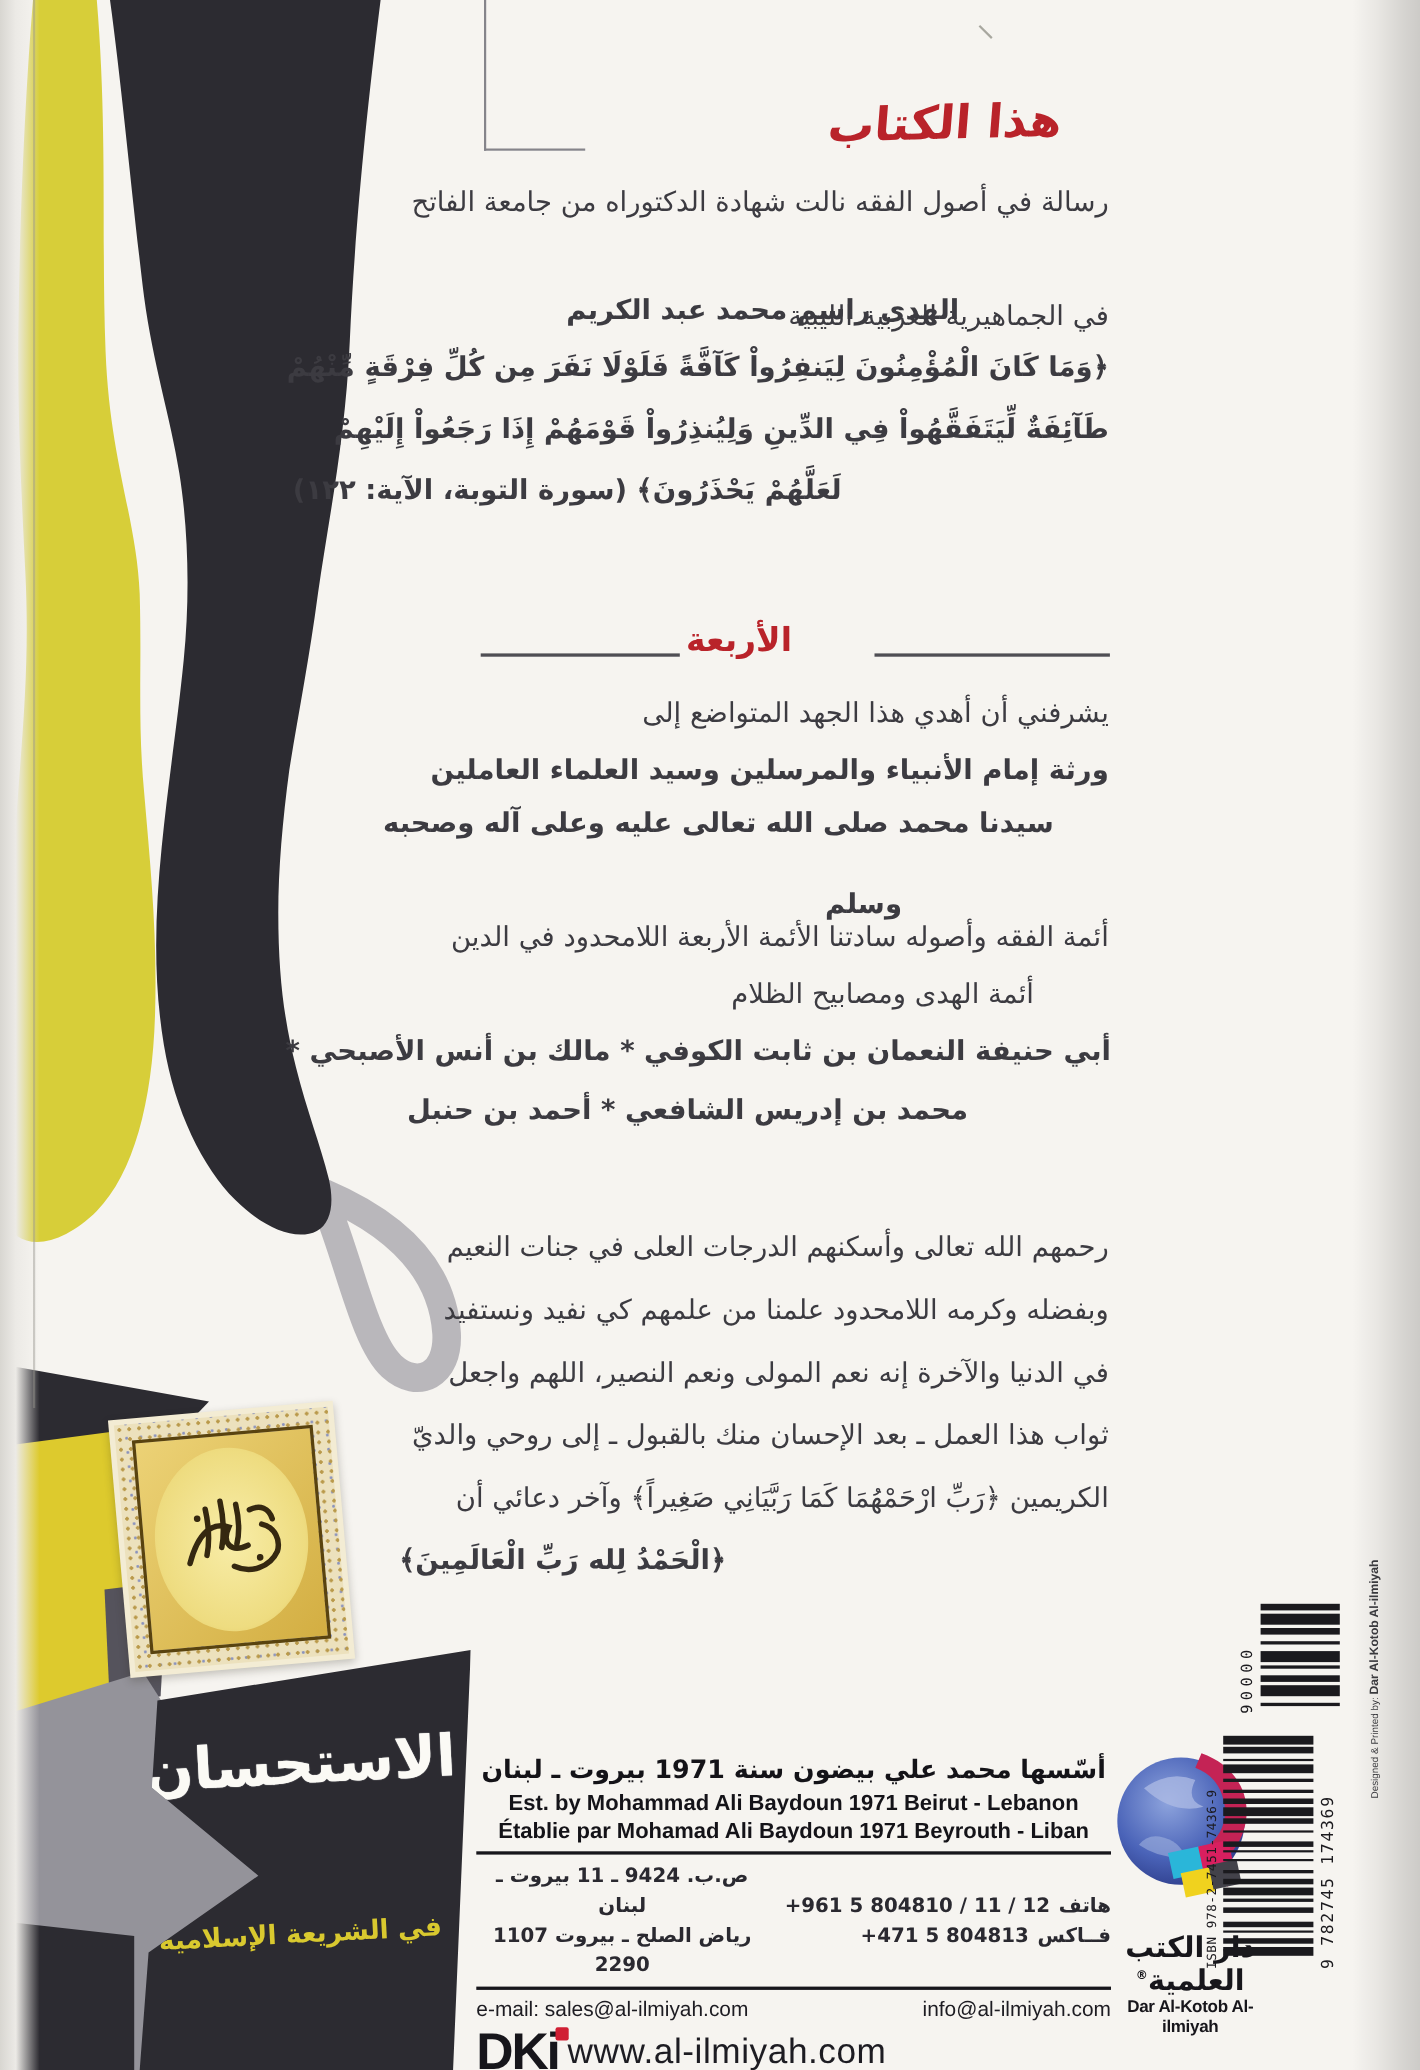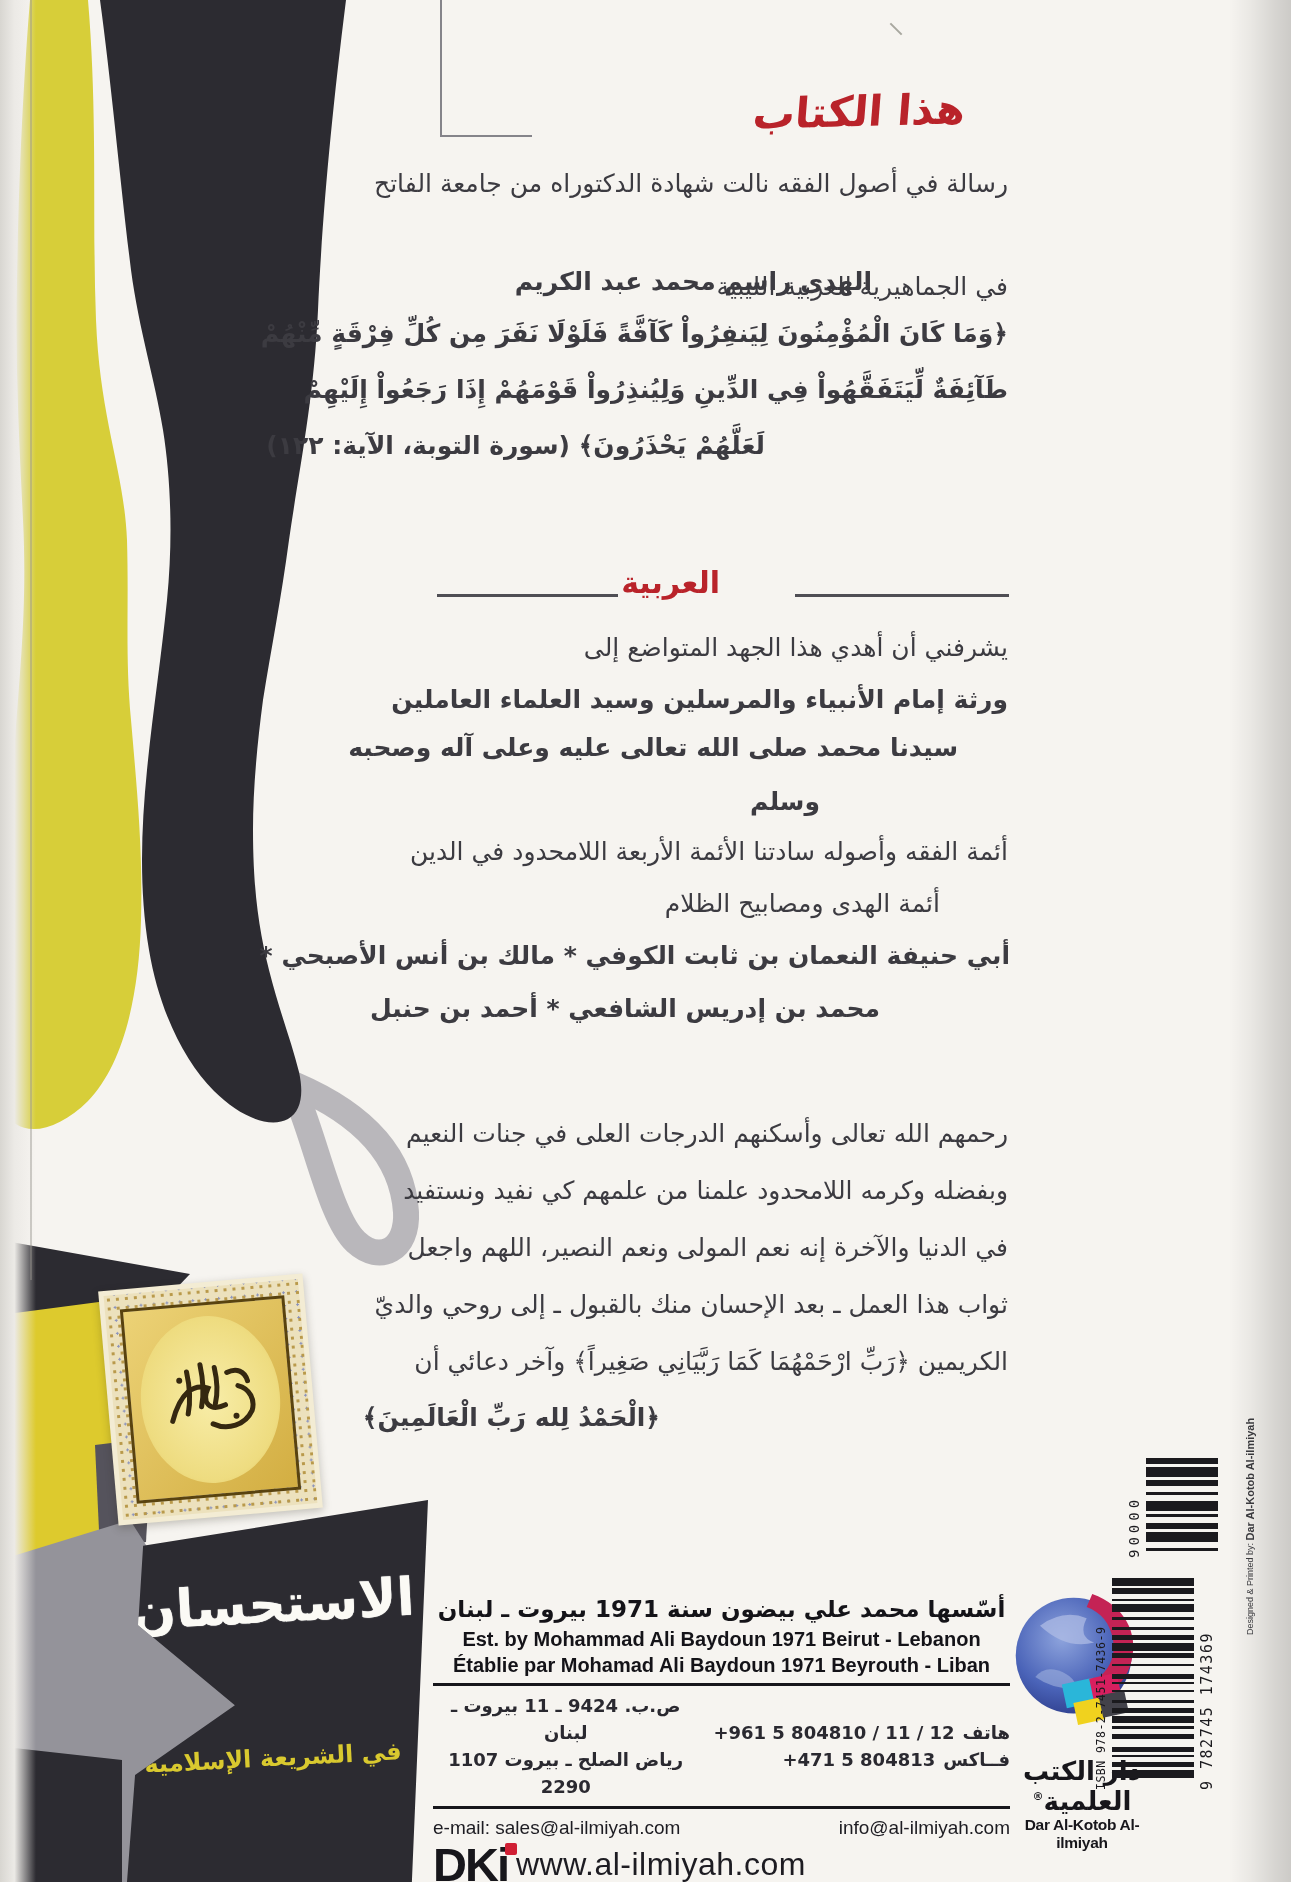--- a/index.html
+++ b/index.html
@@ -99,28 +99,28 @@
 
   <div class="ar b red" style="right:326px;top:88px;font-size:42px;transform:skewX(-6deg) rotate(-1.5deg);">هذا الكتاب</div>
   <div class="ar s25" style="right:283px;top:170px;">رسالة في أصول الفقه نالت شهادة الدكتوراه من جامعة الفاتح</div>
   <div class="ar s25" style="right:283px;top:236px;margin-top:37px;">في الجماهيرية العربية الليبية</div>
   <div class="ar s25 b" style="right:419px;top:268px;">الهدى راسم محمد عبد الكريم</div>
 
   <div class="ar s25 b" style="right:283px;top:320px;">﴿وَمَا كَانَ الْمُؤْمِنُونَ لِيَنفِرُواْ كَآفَّةً فَلَوْلَا نَفَرَ مِن كُلِّ فِرْقَةٍ مِّنْهُمْ</div>
   <div class="ar s25 b" style="right:283px;top:376px;">طَآئِفَةٌ لِّيَتَفَقَّهُواْ فِي الدِّينِ وَلِيُنذِرُواْ قَوْمَهُمْ إِذَا رَجَعُواْ إِلَيْهِمْ</div>
   <div class="ar s25 b" style="right:526px;top:432px;">لَعَلَّهُمْ يَحْذَرُونَ﴾ (سورة التوبة، الآية: ١٢٢)</div>
 
-  <div class="ar b red" style="right:571px;top:566px;font-size:30px;">العربية</div>
+  <div class="ar b red" style="right:571px;top:566px;font-size:30px;">الأربعة</div>
   <div class="rule" style="left:437px;top:594px;width:181px;"></div>
   <div class="rule" style="left:795px;top:594px;width:214px;"></div>
 
   <div class="ar s25 b" style="right:283px;top:686px;">ورثة إمام الأنبياء والمرسلين وسيد العلماء العاملين</div>
   <div class="ar s25" style="right:283px;top:634px;">يشرفني أن أهدي هذا الجهد المتواضع إلى</div>
   <div class="ar s25 b" style="right:333px;top:734px;">سيدنا محمد صلى الله تعالى عليه وعلى آله وصحبه</div>
-  <div class="ar s25 b" style="right:471px;top:788px;margin-left:44px;">وسلم</div>
+  <div class="ar s25 b" style="right:471px;top:808px;margin-left:44px;">وسلم</div>
   <div class="ar s25" style="right:283px;top:838px;">أئمة الفقه وأصوله سادتنا الأئمة الأربعة اللامحدود في الدين</div>
   <div class="ar s25" style="right:351px;top:890px;">أئمة الهدى ومصابيح الظلام</div>
   <div class="ar s25 b" style="right:281px;top:942px;">أبي حنيفة النعمان بن ثابت الكوفي * مالك بن أنس الأصبحي *</div>
   <div class="ar s25 b" style="right:411px;top:995px;">محمد بن إدريس الشافعي * أحمد بن حنبل</div>
 
   <div class="ar s25" style="right:283px;top:1120px;">رحمهم الله تعالى وأسكنهم الدرجات العلى في جنات النعيم</div>
   <div class="ar s25" style="right:283px;top:1177px;">وبفضله وكرمه اللامحدود علمنا من علمهم كي نفيد ونستفيد</div>
   <div class="ar s25" style="right:283px;top:1234px;">في الدنيا والآخرة إنه نعم المولى ونعم النصير، اللهم واجعل</div>
   <div class="ar s25" style="right:283px;top:1291px;">ثواب هذا العمل ـ بعد الإحسان منك بالقبول ـ إلى روحي والديّ</div>
   <div class="ar s25" style="right:283px;top:1348px;">الكريمين ﴿رَبِّ ارْحَمْهُمَا كَمَا رَبَّيَانِي صَغِيراً﴾ وآخر دعائي أن</div>

